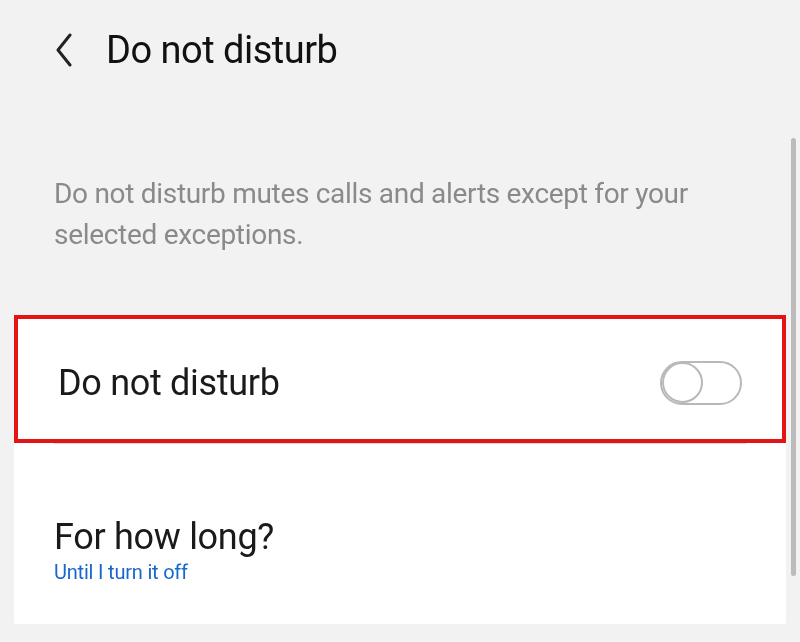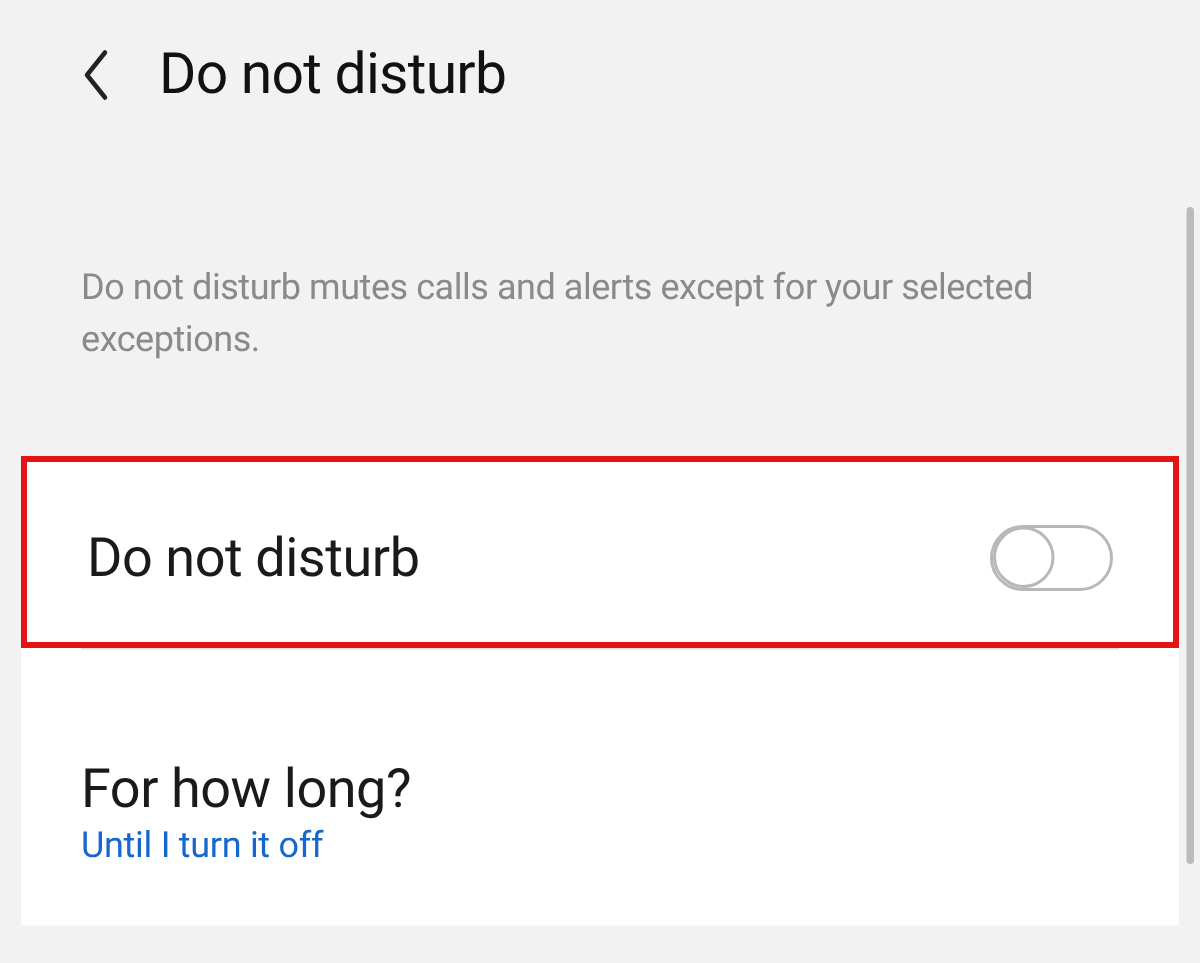--- a/index.html
+++ b/index.html
@@ -34,21 +34,21 @@
       height: 34px;
     }
     .header-title {
       font-size: 38px;
       font-weight: 400;
       color: #111;
       letter-spacing: -0.5px;
     }
     .description {
       padding: 82px 54px 60px 54px;
-      font-size: 24px;
+      font-size: 28px;
       line-height: 1.45;
       color: #8a8a8a;
       letter-spacing: -0.3px;
     }
     .settings-panel {
       background: #fff;
       margin: 0 14px;
       border-radius: 2px;
     }
     .dnd-row {
@@ -91,21 +91,21 @@
       padding: 28px 40px 40px 40px;
       margin-top: 44px;
     }
     .duration-label {
       font-size: 36px;
       color: #1a1a1a;
       letter-spacing: -0.3px;
       margin-bottom: 2px;
     }
     .duration-value {
-      font-size: 24px;
+      font-size: 20px;
       color: #1768cc;
       letter-spacing: -0.2px;
     }
     .scroll-indicator {
       position: absolute;
       right: 4px;
       top: 138px;
       width: 5px;
       height: 438px;
       background: #bbb;

